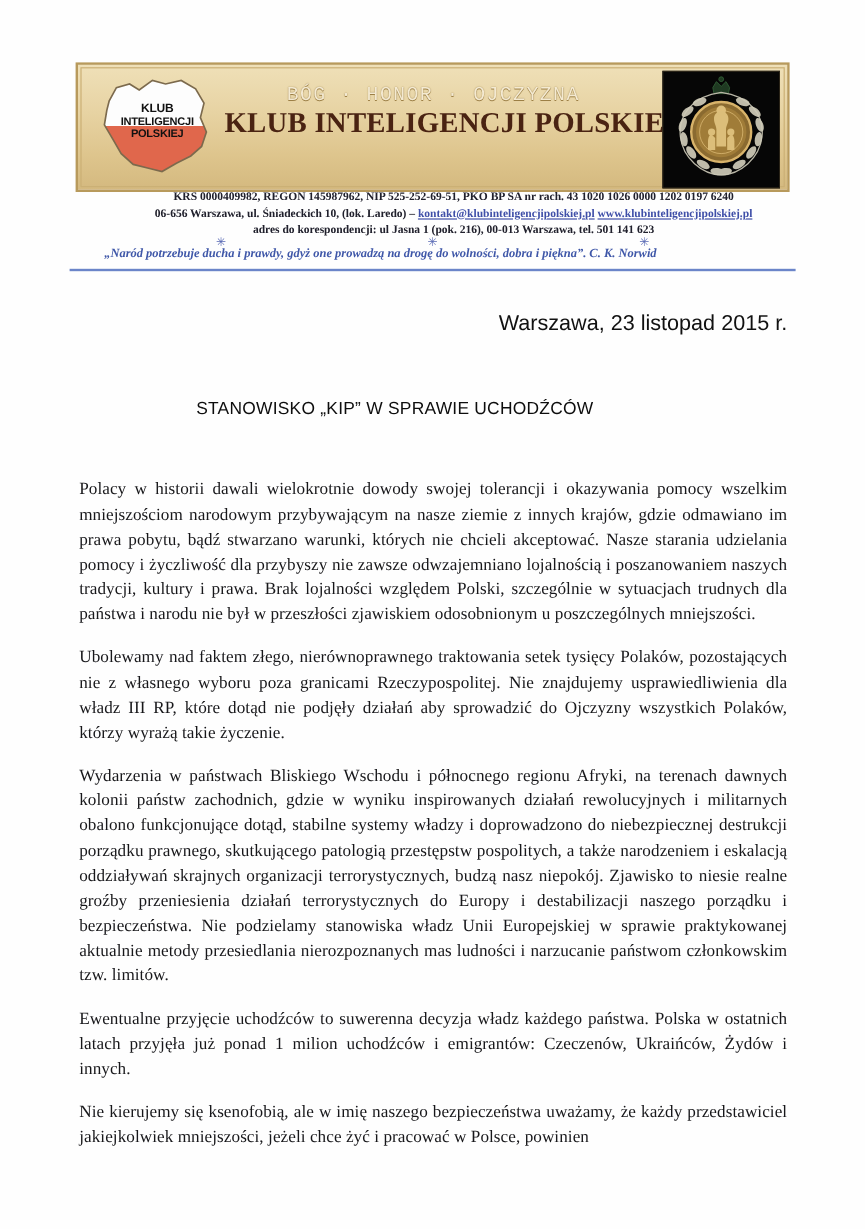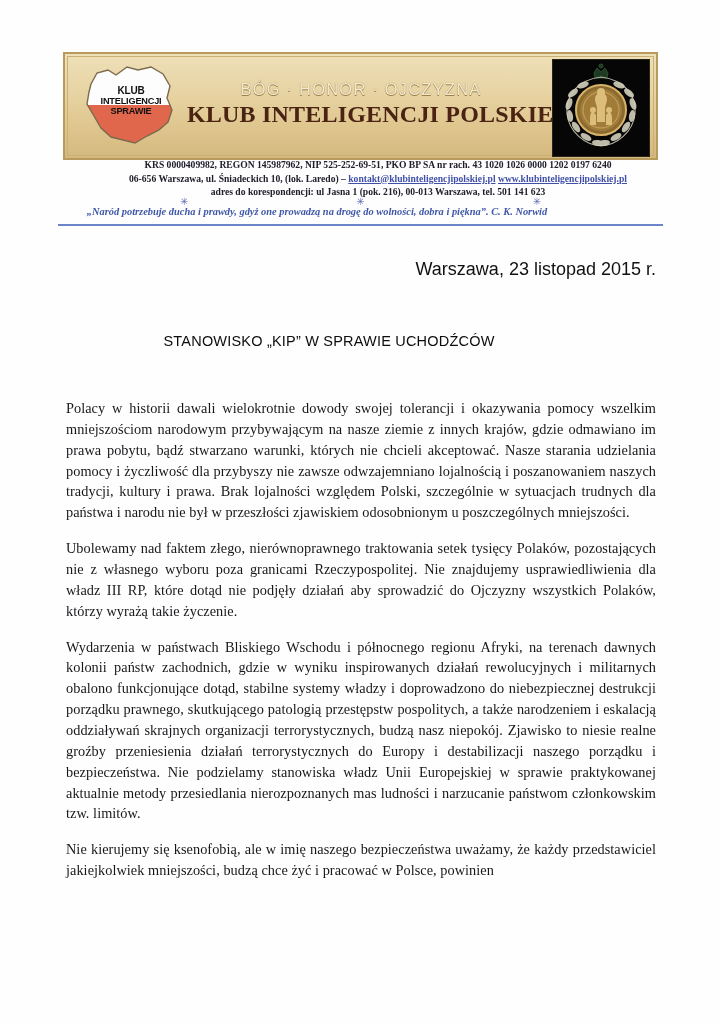--- a/index.html
+++ b/index.html
@@ -74,26 +74,26 @@
 
   
   .banner-titles {
     position: absolute;
     left: 122px;
     top: 4px;
     width: 348px;
     text-align: center;
   }
   .motto {
-    font-family: Liberation Sans, sans-serif;
+    font-family: Liberation Mono, monospace;
     font-size: 16.5px;
     letter-spacing: 1.2px;
     color: #f4ead2;
     text-shadow: 0 1px 0 #9c7f45, 0 0 1px #8d7237;
-    margin-top: 22px;
+    margin-top: 11px;
     white-space: nowrap;
   }
   .title-1 {
     font-family: "Liberation Serif", serif;
     font-weight: bold;
     font-size: 25px;
     letter-spacing: 1.1px;
     color: #4a2312;
     margin-top: 4px;
     white-space: nowrap;
@@ -235,21 +235,21 @@
           </defs>
           <g clip-path="url(#plclip)">
             <rect x="0" y="0" width="110" height="47" fill="#fdfdfd"></rect>
             <rect x="0" y="47" width="110" height="47" fill="#e0674c"></rect>
           </g>
           <path d="M16,26 L22,15 L33,12 L41,17 L52,9 L63,12 L76,9 L88,16 L95,28 L92,40 L97,52 L93,64 L84,72 L72,78 L60,85 L48,82 L36,79 L26,70 L19,58 L12,46 L14,34 Z" fill="none" stroke="#7c6a4d" stroke-width="1.4"></path>
         </svg>
         <div class="emblem-text">
           <div class="l1">KLUB</div>
           <div class="l2">INTELIGENCJI</div>
-          <div class="l3">SPRAWIE</div>
+          <div class="l3">POLSKIEJ</div>
         </div>
       </div>
 
       <div class="banner-titles">
         <div class="motto">BÓG · HONOR · OJCZYZNA</div>
         <div class="title-2">KLUB INTELIGENCJI POLSKIEJ</div>
       </div>
 
       <div class="medallion-box">
         <svg width="96" height="96" viewBox="0 0 96 96">
@@ -318,16 +318,17 @@
   <div class="quote-line">„Naród potrzebuje ducha i prawdy, gdyż one prowadzą na drogę do wolności, dobra i piękna”. C. K. Norwid</div>
   <div class="rule"></div>
 
   <div class="date-line">Warszawa,   23 listopad  2015 r.</div>
   <div class="doc-title">STANOWISKO „KIP” W SPRAWIE UCHODŹCÓW</div>
 
   <div class="body-text">
     <p>Polacy w historii dawali wielokrotnie dowody swojej tolerancji i okazywania pomocy wszelkim mniejszościom narodowym przybywającym na nasze ziemie z innych krajów, gdzie odmawiano im prawa pobytu, bądź stwarzano warunki, których nie chcieli akceptować. Nasze starania udzielania pomocy i życzliwość dla przybyszy nie zawsze odwzajemniano lojalnością i   poszanowaniem naszych tradycji, kultury i prawa. Brak lojalności względem Polski, szczególnie w sytuacjach trudnych dla państwa i narodu nie był w przeszłości zjawiskiem odosobnionym u poszczególnych mniejszości.</p>
     <p>Ubolewamy nad faktem złego, nierównoprawnego traktowania setek tysięcy Polaków, pozostających nie z własnego wyboru poza granicami Rzeczypospolitej. Nie znajdujemy usprawiedliwienia dla władz III RP, które dotąd nie podjęły działań aby sprowadzić do Ojczyzny wszystkich Polaków, którzy wyrażą takie życzenie.</p>
     <p>Wydarzenia w państwach Bliskiego Wschodu i północnego regionu Afryki, na terenach dawnych kolonii państw zachodnich, gdzie w wyniku inspirowanych działań rewolucyjnych i militarnych obalono funkcjonujące dotąd, stabilne systemy władzy i doprowadzono do niebezpiecznej destrukcji porządku prawnego, skutkującego patologią przestępstw pospolitych, a także    narodzeniem i eskalacją oddziaływań skrajnych organizacji terrorystycznych, budzą nasz niepokój. Zjawisko to niesie realne groźby przeniesienia działań terrorystycznych do Europy i destabilizacji naszego porządku i bezpieczeństwa. Nie podzielamy stanowiska władz Unii Europejskiej w sprawie praktykowanej aktualnie metody przesiedlania nierozpoznanych mas ludności i narzucanie państwom członkowskim tzw. limitów.</p>
-    <p>Nie kierujemy się ksenofobią, ale w imię naszego bezpieczeństwa uważamy, że każdy przedstawiciel jakiejkolwiek mniejszości, budzą chce żyć i pracować w Polsce, powinien</p>
+    <p>Ewentualne przyjęcie uchodźców to suwerenna decyzja władz każdego państwa. Polska w ostatnich latach przyjęła już ponad 1 milion uchodźców i emigrantów: Czeczenów, Ukraińców, Żydów i innych.</p>
+    <p>Nie kierujemy się ksenofobią, ale w imię naszego bezpieczeństwa uważamy, że każdy przedstawiciel jakiejkolwiek mniejszości, jeżeli chce żyć i pracować w Polsce, powinien</p>
   </div>
 
 </div>
 
 </body></html>

